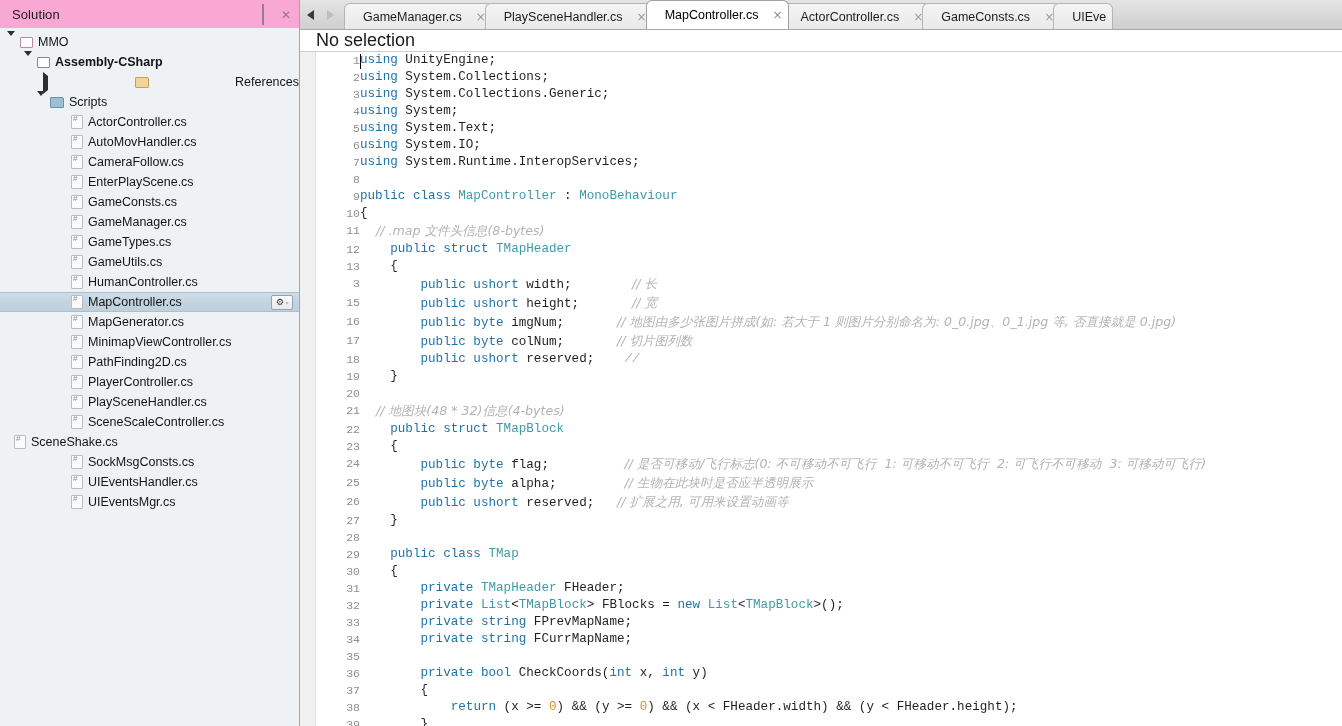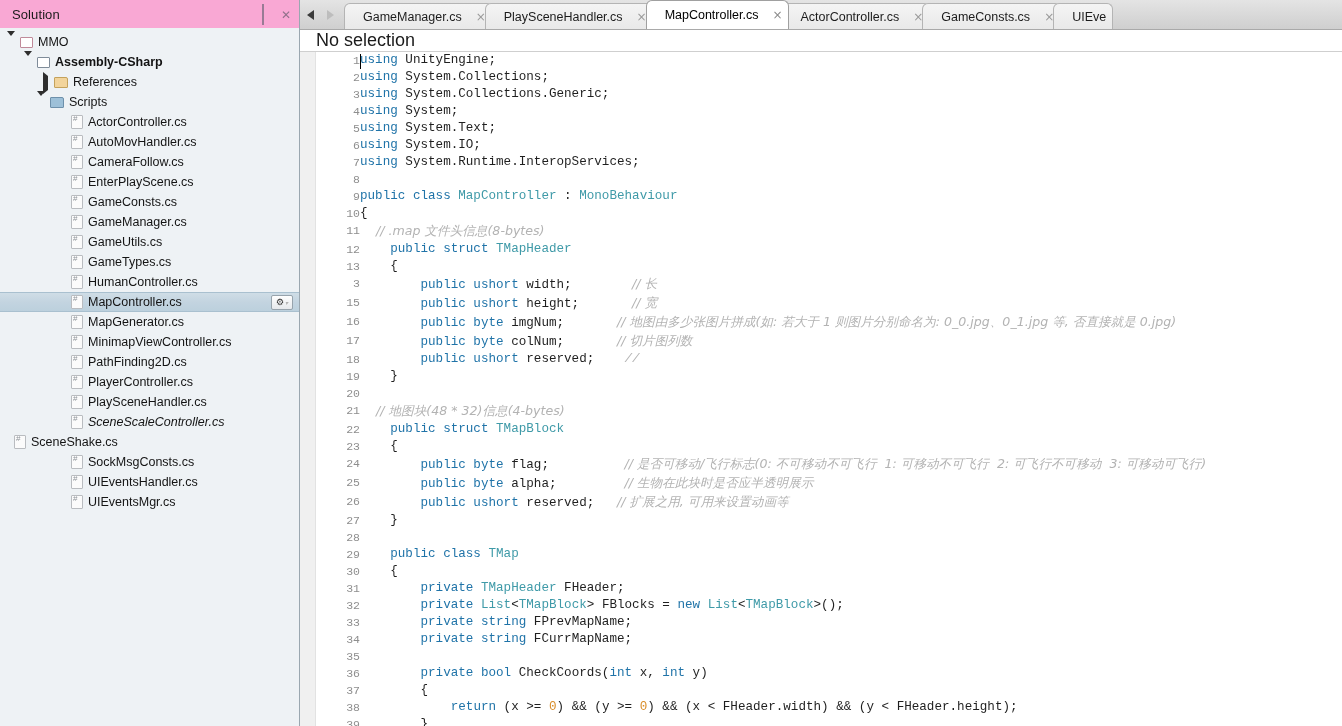--- a/index.html
+++ b/index.html
@@ -312,21 +312,21 @@
         <div class="tnode" style="padding-left: 6px;">
           <span class="twist"><span class="tri-down"></span></span>
           <span class="ico ico-proj"></span>
           <span class="tlabel">MMO</span>
         </div>
         <div class="tnode" style="padding-left: 23px;">
           <span class="twist"><span class="tri-down"></span></span>
           <span class="ico ico-asm"></span>
           <span class="tlabel bold">Assembly-CSharp</span>
         </div>
-        <div class="tnode" style="padding-left: 40px;">
+        <div class="tnode" style="padding-left: 40px; justify-content: space-between;">
           <span class="twist"><span class="tri-right"></span></span>
           <span class="ico ico-folder-y"></span>
           <span class="tlabel">References</span>
         </div>
         <div class="tnode" style="padding-left: 36px;">
           <span class="twist"><span class="tri-down"></span></span>
           <span class="ico ico-folder-b"></span>
           <span class="tlabel">Scripts</span>
         </div>
         <div class="tnode" style="padding-left: 57px;">
@@ -355,26 +355,26 @@
           <span class="tlabel">GameConsts.cs</span>
         </div>
         <div class="tnode" style="padding-left: 57px;">
           <span class="twist"></span>
           <span class="ico ico-cs"></span>
           <span class="tlabel">GameManager.cs</span>
         </div>
         <div class="tnode" style="padding-left: 57px;">
           <span class="twist"></span>
           <span class="ico ico-cs"></span>
+          <span class="tlabel">GameTypes.cs</span>
+        </div>
+        <div class="tnode" style="padding-left: 57px;">
+          <span class="twist"></span>
+          <span class="ico ico-cs"></span>
           <span class="tlabel">GameUtils.cs</span>
-        </div>
-        <div class="tnode" style="padding-left: 57px;">
-          <span class="twist"></span>
-          <span class="ico ico-cs"></span>
-          <span class="tlabel">GameTypes.cs</span>
         </div>
         <div class="tnode" style="padding-left: 57px;">
           <span class="twist"></span>
           <span class="ico ico-cs"></span>
           <span class="tlabel">HumanController.cs</span>
         </div>
         <div class="tnode selected" style="padding-left: 57px;">
           <span class="twist"></span>
           <span class="ico ico-cs"></span>
           <span class="tlabel">MapController.cs</span>
@@ -401,21 +401,21 @@
         <div class="tnode" style="padding-left: 57px;">
           <span class="twist"></span>
           <span class="ico ico-cs"></span>
           <span class="tlabel">PlayerController.cs</span>
         </div>
         <div class="tnode" style="padding-left: 57px;">
           <span class="twist"></span>
           <span class="ico ico-cs"></span>
           <span class="tlabel">PlaySceneHandler.cs</span>
         </div>
-        <div class="tnode" style="padding-left: 57px; font-style: italic;">
+        <div class="tnode" style="padding-left: 57px;">
           <span class="twist"></span>
           <span class="ico ico-cs"></span>
           <span class="tlabel">SceneScaleController.cs</span>
         </div>
         <div class="tnode" style="">
           <span class="twist"></span>
           <span class="ico ico-cs"></span>
           <span class="tlabel">SceneShake.cs</span>
         </div>
         <div class="tnode" style="padding-left: 57px;">

